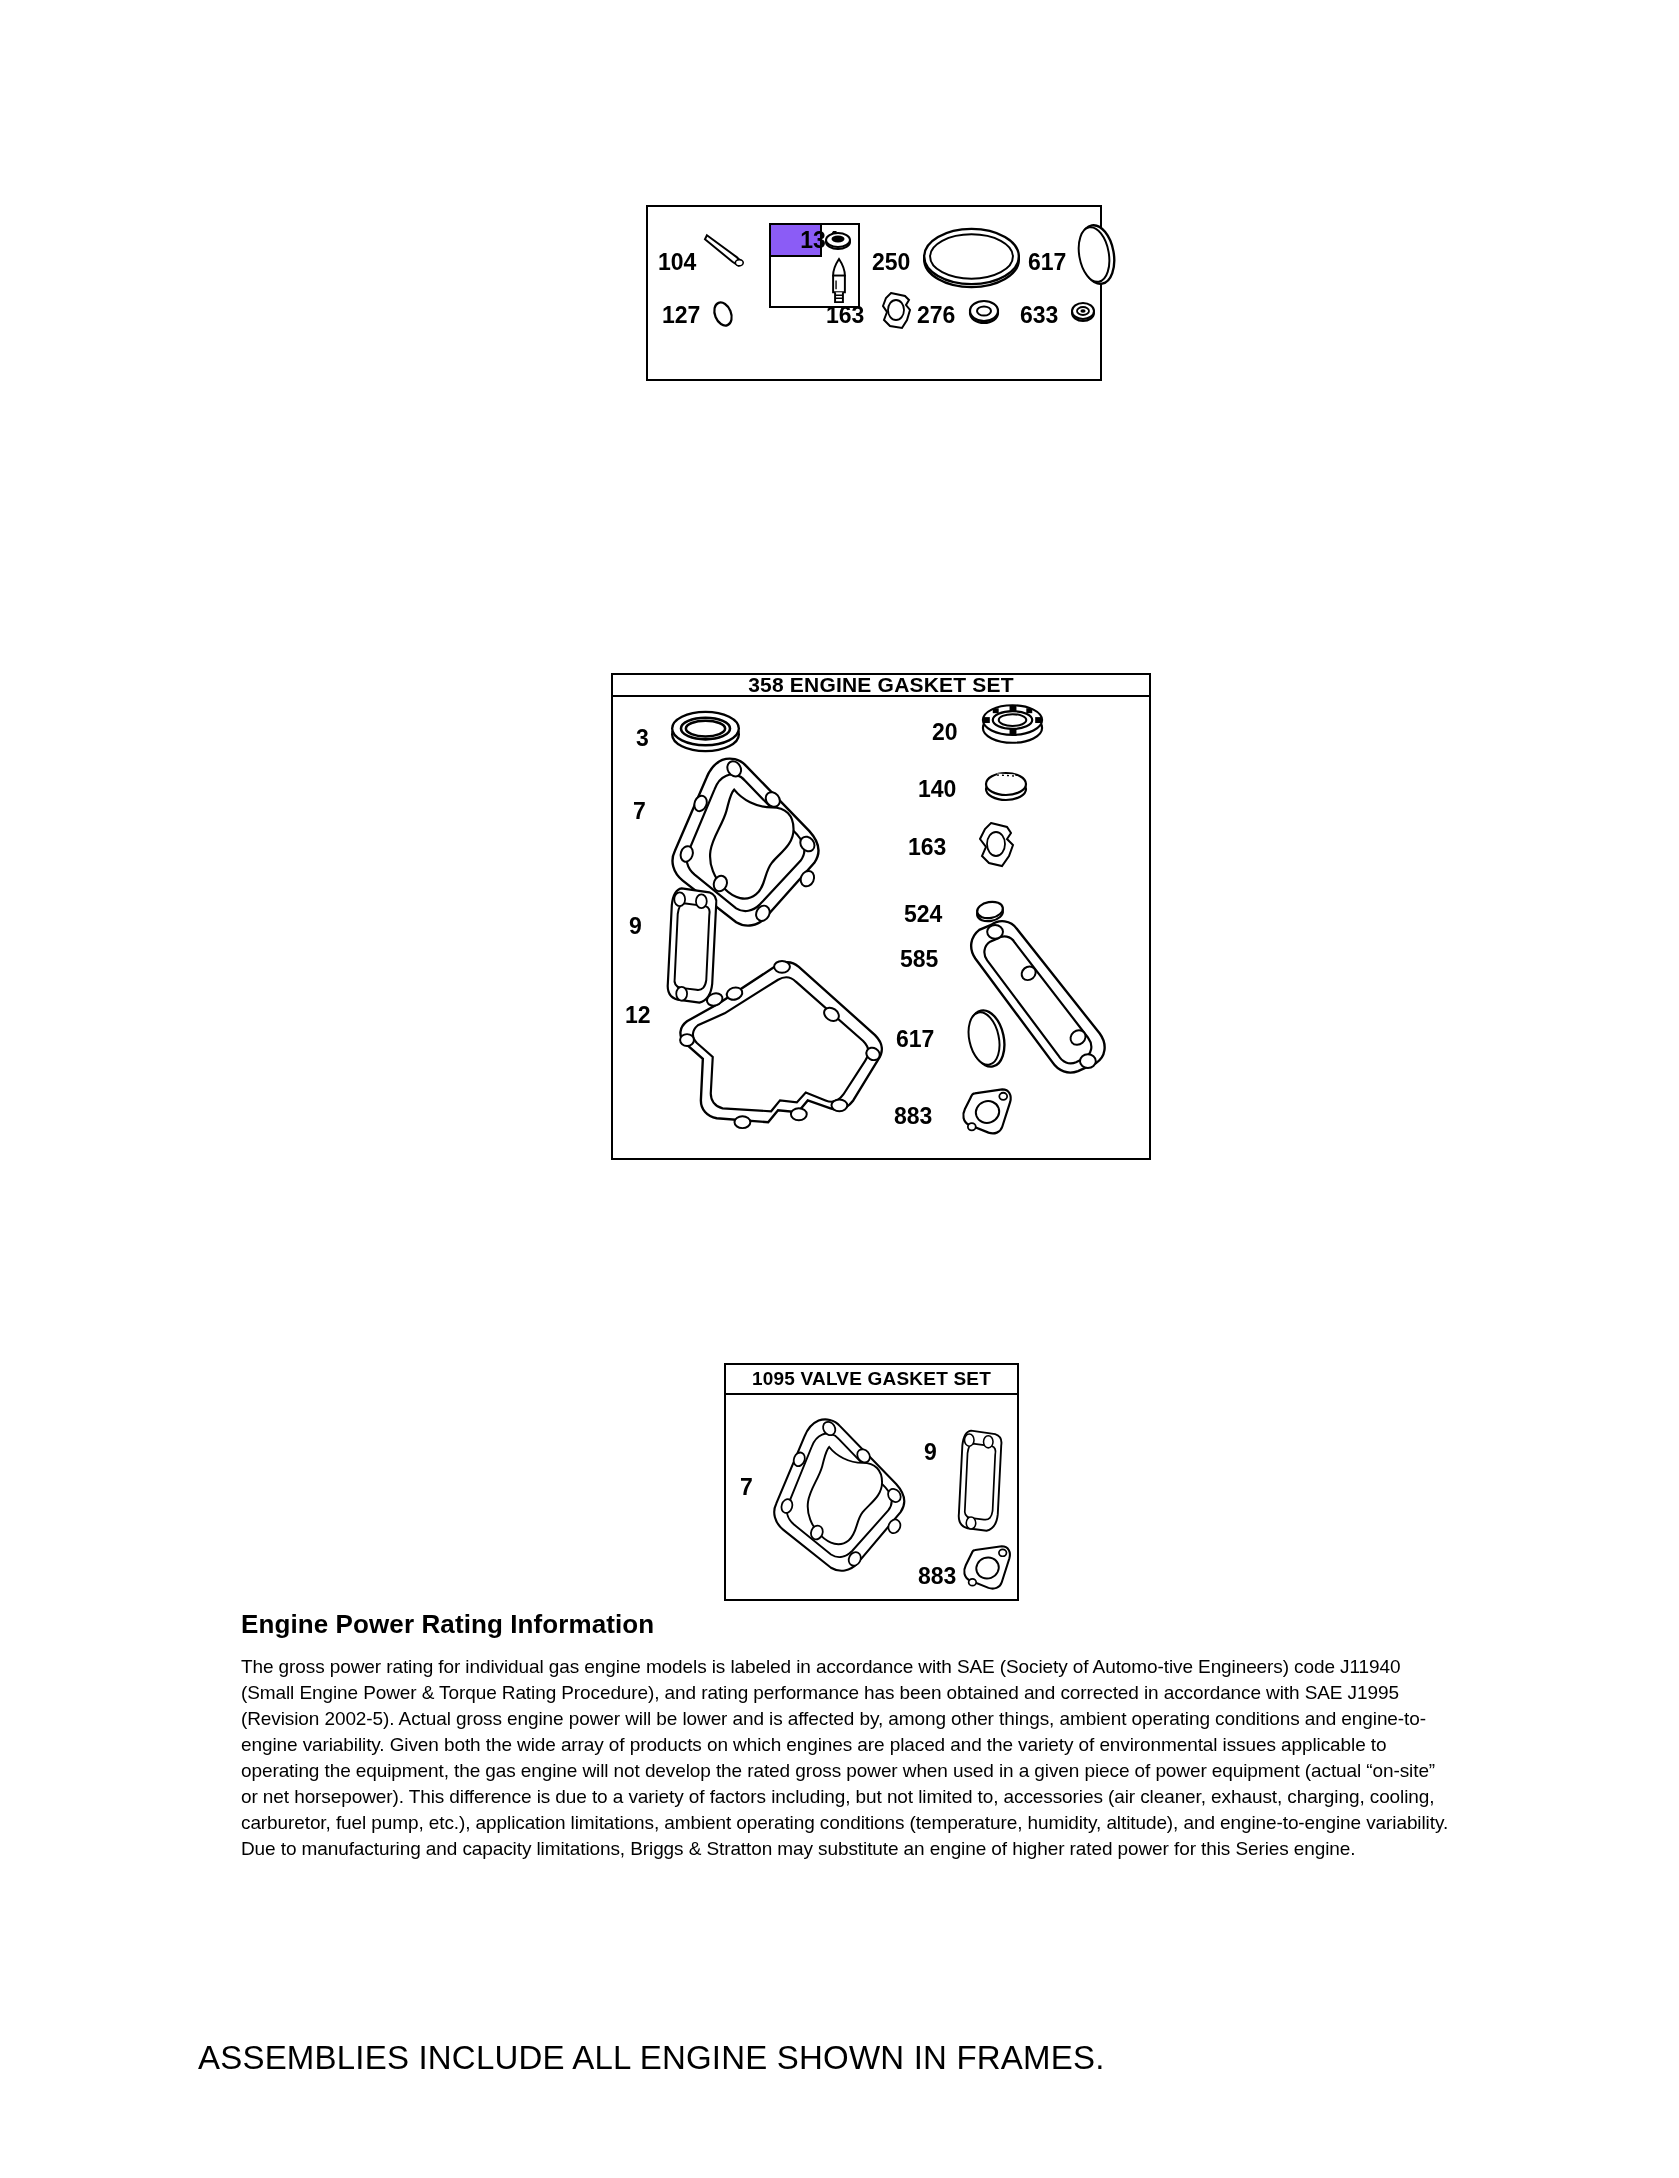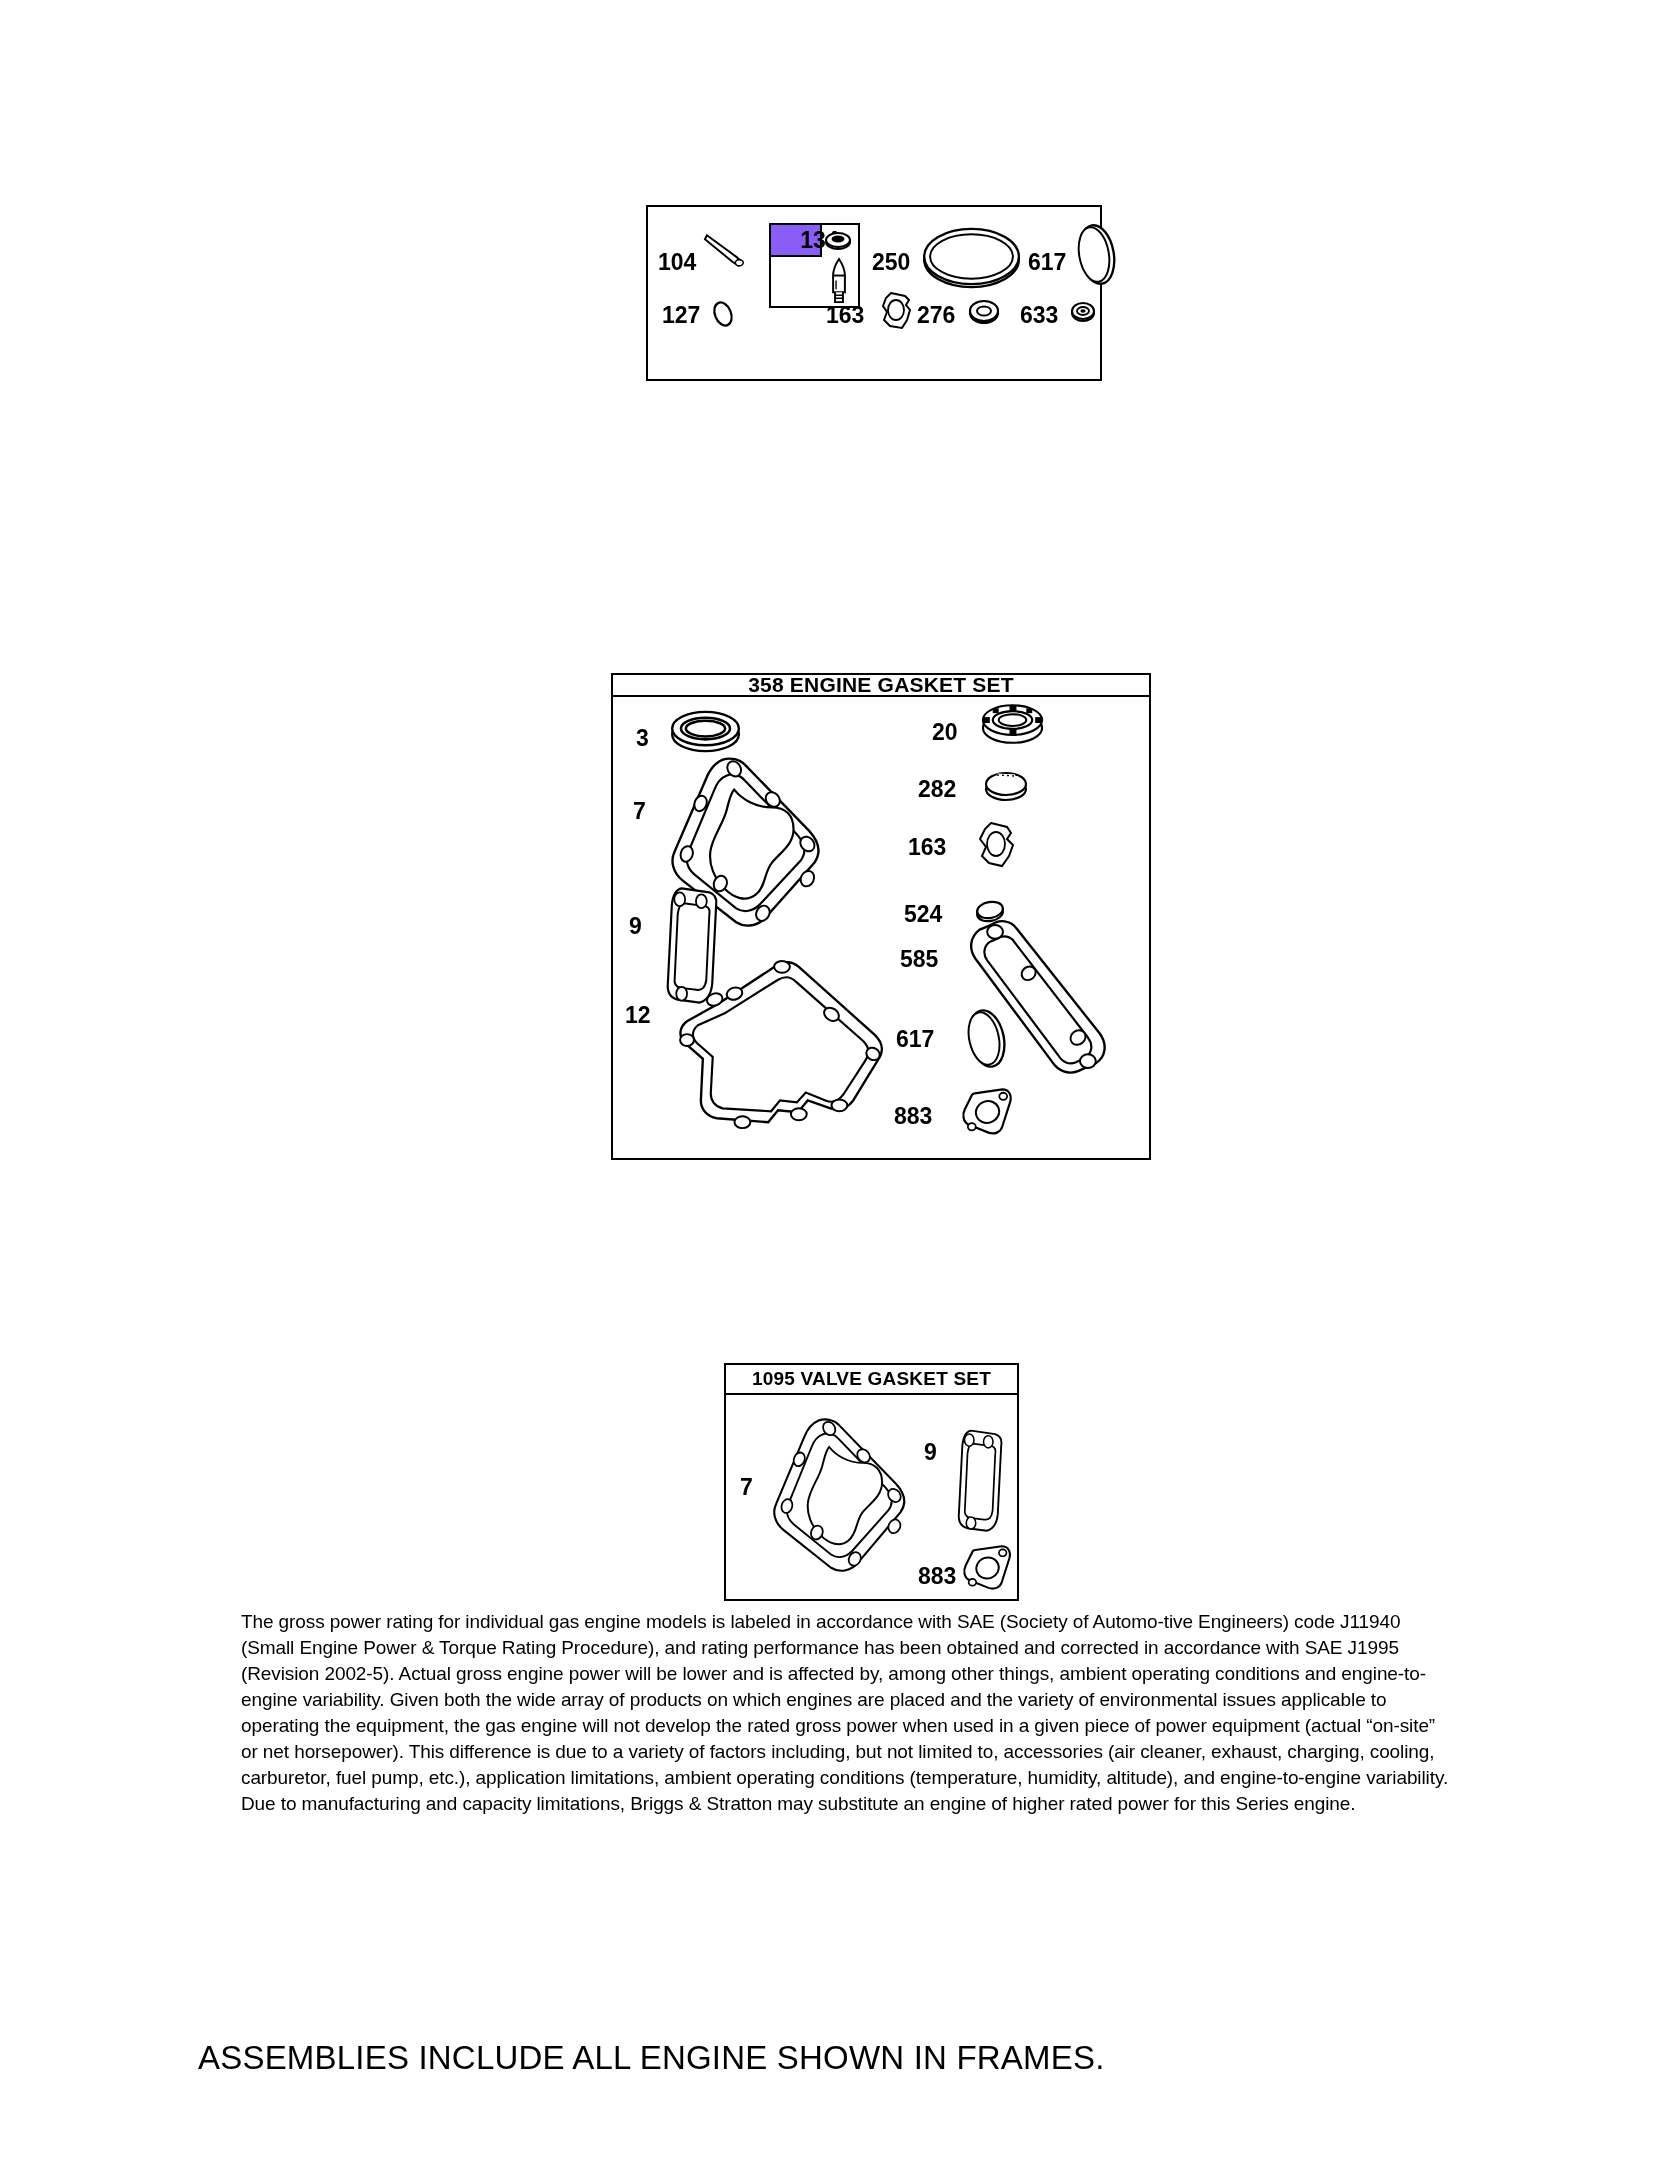--- a/index.html
+++ b/index.html
@@ -275,21 +275,21 @@
         <ellipse cx="36" cy="19" rx="14" ry="6" fill="#fff" stroke="#000" stroke-width="2"></ellipse>
         <rect x="33" y="4" width="7" height="6" fill="#000"></rect>
         <rect x="33" y="28" width="7" height="6" fill="#000"></rect>
         <rect x="7" y="16" width="6" height="6" fill="#000"></rect>
         <rect x="59" y="16" width="6" height="6" fill="#000"></rect>
         <rect x="16" y="7" width="6" height="5" fill="#000"></rect>
         <rect x="50" y="7" width="6" height="5" fill="#000"></rect>
       </svg>
     </div>
 
-    <div class="callout" style="left:305px; top:81px; font-size:23px;">282</div>
+    <div class="callout" style="left:305px; top:81px; font-size:23px;">140</div>
     <div class="part" style="left:368px; top:73px;">
       <svg width="50" height="34" viewBox="0 0 50 34">
         <ellipse cx="25" cy="19" rx="20" ry="11" fill="#fff" stroke="#000" stroke-width="2.2"></ellipse>
         <ellipse cx="25" cy="14" rx="20" ry="11" fill="#fff" stroke="#000" stroke-width="2.2"></ellipse>
         <path d="M16 5 L34 6" stroke="#fff" stroke-width="3"></path>
         <path d="M16 5 L34 6" stroke="#000" stroke-width="1.4" stroke-dasharray="2 3"></path>
       </svg>
     </div>
 
     <div class="callout" style="left:295px; top:139px; font-size:23px;">163</div>
@@ -390,17 +390,18 @@
                  C2 35 1 28 4 22 L10 10 C11 7 12 6 14 6 Z" fill="#fff" stroke="#000" stroke-width="2.2"></path>
         <ellipse cx="27" cy="25" rx="12" ry="11" fill="#fff" stroke="#000" stroke-width="2" transform="rotate(-20 27 25)"></ellipse>
         <ellipse cx="43" cy="9" rx="4" ry="3.6" fill="#fff" stroke="#000" stroke-width="1.8"></ellipse>
         <ellipse cx="11" cy="40" rx="4" ry="3.6" fill="#fff" stroke="#000" stroke-width="1.8"></ellipse>
       </svg>
     </div>
   </div>
 </div>
 
 <div id="power-rating-section">
+  <h2 id="power-rating-heading">Engine Power Rating Information</h2>
   <p id="power-rating-body">The gross power rating for individual gas engine models is labeled in accordance with SAE (Society of Automo-tive Engineers) code J11940 (Small Engine Power &amp; Torque Rating Procedure), and rating performance has been obtained and corrected in accordance with SAE J1995 (Revision 2002-5).  Actual gross engine power will be lower and is affected by, among other things, ambient operating conditions and engine-to-engine variability.  Given both the wide array of products on which engines are placed and the variety of environmental issues applicable to operating the equipment, the gas engine will not develop the rated gross power when used in a given piece of power equipment (actual “on-site” or net horsepower).  This difference is due to a variety of factors including, but not limited to, accessories (air cleaner, exhaust, charging, cooling, carburetor, fuel pump, etc.), application limitations, ambient operating conditions (temperature, humidity, altitude), and engine-to-engine variability.  Due to manufacturing and capacity limitations, Briggs &amp; Stratton may substitute an engine of higher rated power for this Series engine.</p>
 </div>
 
 <div id="footer-note">ASSEMBLIES INCLUDE ALL ENGINE SHOWN IN FRAMES.</div>
 
 
 </body></html>

